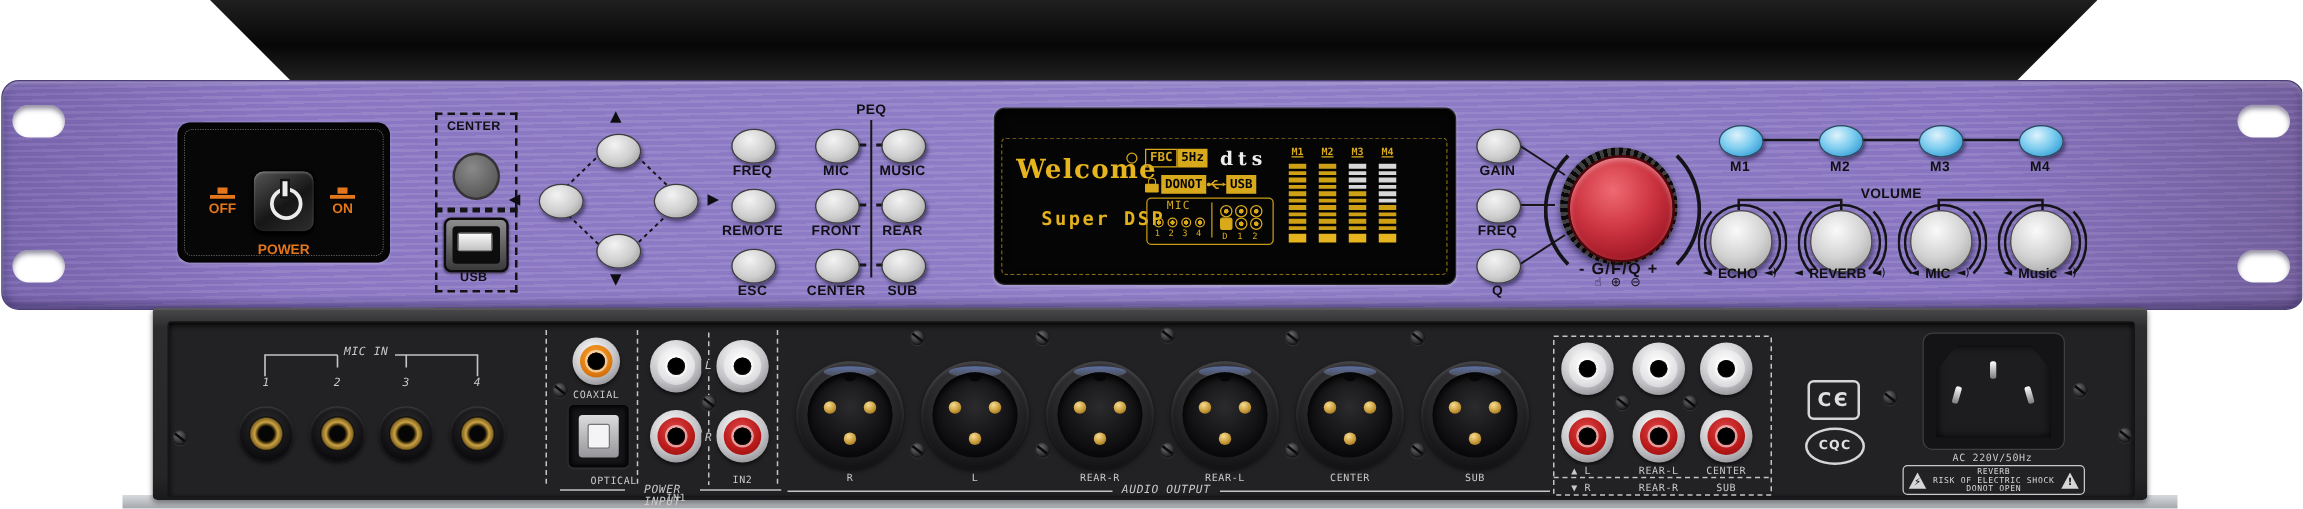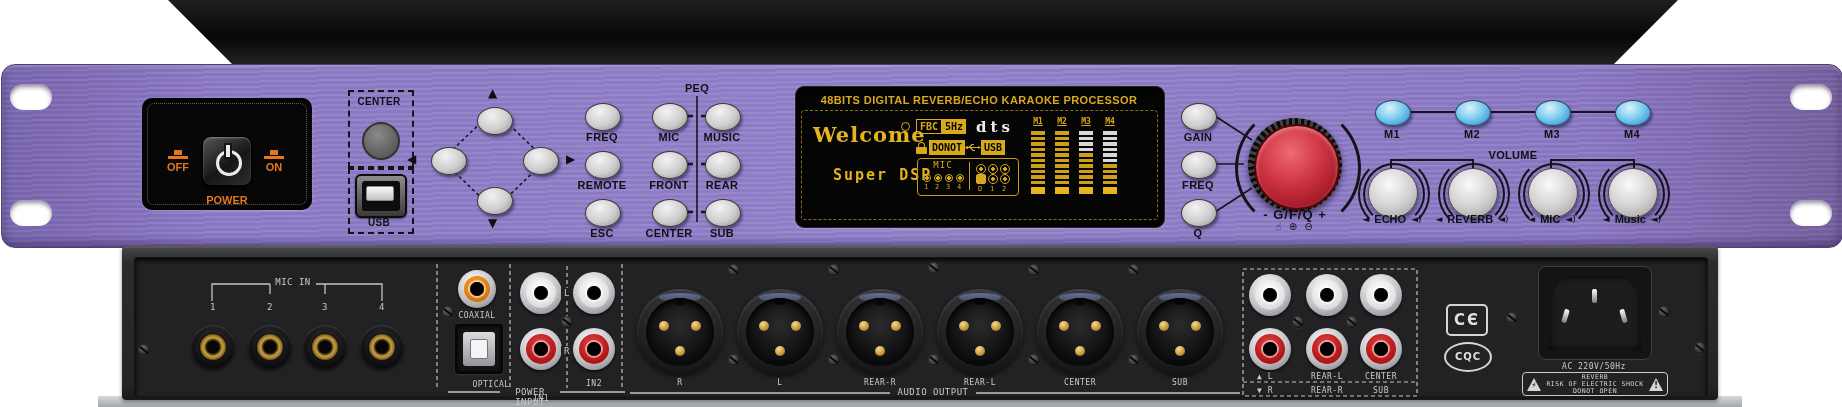--- a/index.html
+++ b/index.html
@@ -115,21 +115,21 @@
 
   
   .bottom-strip{left:98px;top:396px;width:1644px;height:11px;
     background:linear-gradient(180deg,#d7d9dd,#a3a6ab);}
   .rear-panel{left:122px;top:246px;width:1596px;height:152px;border-radius:4px;
     background:linear-gradient(180deg,#474749,#2c2c2e 9%,#252527 88%,#191a1c);
     border-top:2px solid #57575a;box-shadow:0 2px 4px rgba(0,0,0,.4);}
   .rear-inner{left:134px;top:257px;width:1572px;height:139px;border-radius:3px;
     background:#222224;border:1px solid #141416;box-shadow:inset 0 2px 5px #000;}
   .r-lbl{font:8px "DejaVu Sans Mono",monospace;color:#c9c9c9;text-align:center;letter-spacing:.5px;}
-  .r-lbl.md{font-size:9px;}
+  .r-lbl.md{font-size:9px;font-style:italic;}
 
   .screw{width:12px;height:12px;border-radius:50%;
     background:radial-gradient(circle at 35% 30%,#6d6d71,#2c2c2e 62%,#101012);
     box-shadow:0 1px 1px rgba(255,255,255,.08), inset 0 0 2px #000;}
   .screw::after{content:"";position:absolute;left:1px;right:1px;top:5px;height:1.5px;background:#0a0a0c;transform:rotate(38deg);}
 
   .ts{width:44px;height:44px;border-radius:50%;
     background:radial-gradient(circle at 50% 38%,#303032,#0c0c0e 72%);
     box-shadow:inset 0 1px 2px rgba(255,255,255,.18),0 2px 3px rgba(0,0,0,.55);}
   .ts::after{content:"";position:absolute;inset:8px;border-radius:50%;
@@ -266,21 +266,20 @@
   <div class="abs btn" style="left:652px;top:151px"></div>
   <div class="abs btn" style="left:705px;top:151px"></div>
   <div class="abs lbl" style="left:641px;top:179px;width:56px">FRONT</div>
   <div class="abs lbl" style="left:694px;top:179px;width:56px">REAR</div>
   <div class="abs btn" style="left:652px;top:199px"></div>
   <div class="abs btn" style="left:705px;top:199px"></div>
   <div class="abs lbl" style="left:641px;top:227px;width:56px">CENTER</div>
   <div class="abs lbl" style="left:694px;top:227px;width:56px">SUB</div>
 
   <div class="abs lcd"></div>
-  <div class="abs lcd-header">48BITS DIGITAL REVERB/ECHO KARAOKE PROCESSOR</div>
   <div class="abs lcd-inner"></div>
   <div class="abs welcome">Welcome</div>
   <div class="abs clock-dot"></div>
   <div class="abs subdsp">Super DSP</div>
   <div class="abs badge-row" style="left:916px;top:119px">
     <span class="b-out">FBC</span>
     <span class="b-inv">5Hz</span>
   </div>
   <div class="abs dts">dts</div>
   <div class="abs badge-row" style="left:916px;top:140px">

